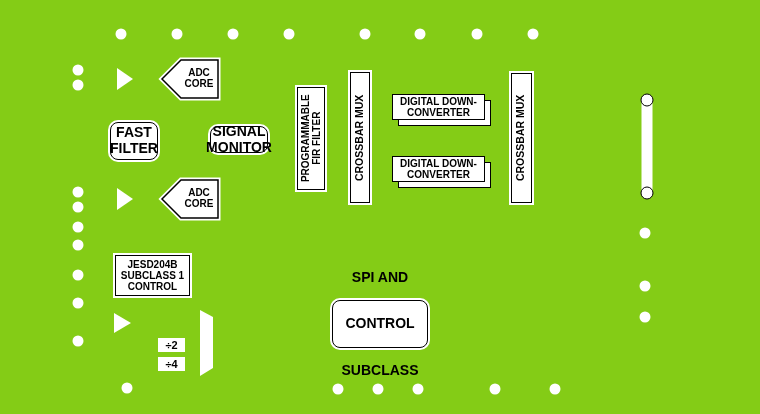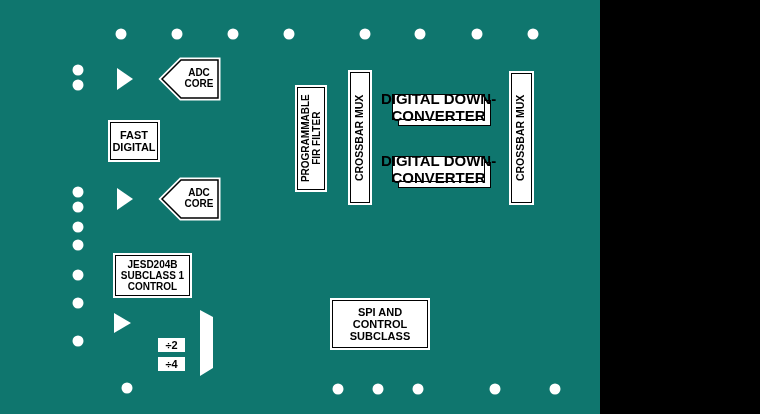--- a/index.html
+++ b/index.html
@@ -1,17 +1,17 @@
 <!DOCTYPE html>
 <html><head>
 <meta charset="utf-8">
 <style>
   html,body{margin:0;padding:0;background:#000;}
   .stage{
-    position:relative;width:600px;height:414px;background:#0f766e;overflow:hidden;
+    position:relative;width:760px;height:414px;background:#84cc16;overflow:hidden;
     font-family:"Liberation Sans",sans-serif;
   }
   svg{position:absolute;left:0;top:0;}
   .blk{
     position:absolute;background:#fff;border:1.5px solid #000;box-shadow:0 0 0 2px #fff;
     display:flex;flex-direction:column;align-items:center;justify-content:center;
     color:#000;font-weight:bold;text-align:center;box-sizing:border-box;
   }
   .blk span{display:block;white-space:nowrap;}
   .backbox{
@@ -26,22 +26,22 @@
   .vtext span{display:block;white-space:nowrap;}
   .plain{
     position:absolute;background:#fff;display:flex;align-items:center;justify-content:center;
     color:#000;font-weight:bold;box-sizing:border-box;white-space:nowrap;
   }
   .overlaytext{
     position:absolute;display:flex;flex-direction:column;align-items:center;justify-content:center;
     color:#000;font-weight:bold;text-align:center;line-height:1.08;
   }
   .overlaytext span{display:block;white-space:nowrap;}
-  .f11{font-size:11px;line-height:1.12;}
-  .f10{font-size:15px;line-height:1.15;}
+  .f11{font-size:14px;line-height:1.12;border-radius:8px;}
+  .f10{font-size:10px;line-height:1.15;}
 </style>
 </head>
 <body>
 
 <div class="stage">
 
   <svg width="760" height="414" viewBox="0 0 760 414">
 
     <circle cx="121" cy="34" r="5.5" fill="#fff"></circle>
     <circle cx="177" cy="34" r="5.5" fill="#fff"></circle>
@@ -99,23 +99,27 @@
     <span>ADC</span>
       <span>CORE</span>
   </div>
   <div class="overlaytext" style="left:179px;top:180px;width:40px;height:38px;font-size:10px;">
     <span>ADC</span>
       <span>CORE</span>
   </div>
 
   <div class="blk f11" style="left:110px;top:122px;width:48px;height:38px;">
     <span>FAST</span>
-      <span>DIGITAL</span>
+      <span>FILTER</span>
   </div>
 
+  <div class="blk f11" style="left:210px;top:126px;width:58px;height:27px;">
+    <span>SIGNAL</span>
+      <span>MONITOR</span>
+  </div>
 
   <div class="vblock" style="left:297px;top:87px;width:28px;height:103px;font-size:10px;">
     <div class="vtext">
       <span>PROGRAMMABLE</span>
         <span>FIR FILTER</span>
     </div>
   </div>
 
   <div class="vblock" style="left:350px;top:72px;width:20px;height:131px;font-size:10.5px;">
     <div class="vtext">
@@ -148,19 +152,19 @@
   </div>
 
 
   <div class="plain" style="left:158px;top:338px;width:27px;height:14px;font-size:11px;">
     <span>÷2</span>
   </div>
   <div class="plain" style="left:158px;top:357px;width:27px;height:14px;font-size:11px;">
     <span>÷4</span>
   </div>
 
-  <div class="blk f11" style="left:332px;top:300px;width:96px;height:48px;">
+  <div class="blk f11" style="left:332px;top:300px;width:96px;height:48px;gap:31px;">
     <span>SPI AND</span>
       <span>CONTROL</span>
       <span>SUBCLASS</span>
   </div>
 
 </div>
 
 </body></html>

